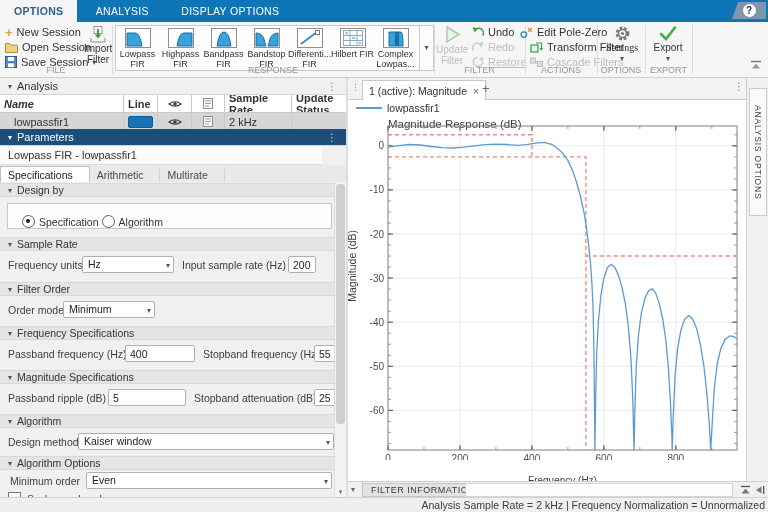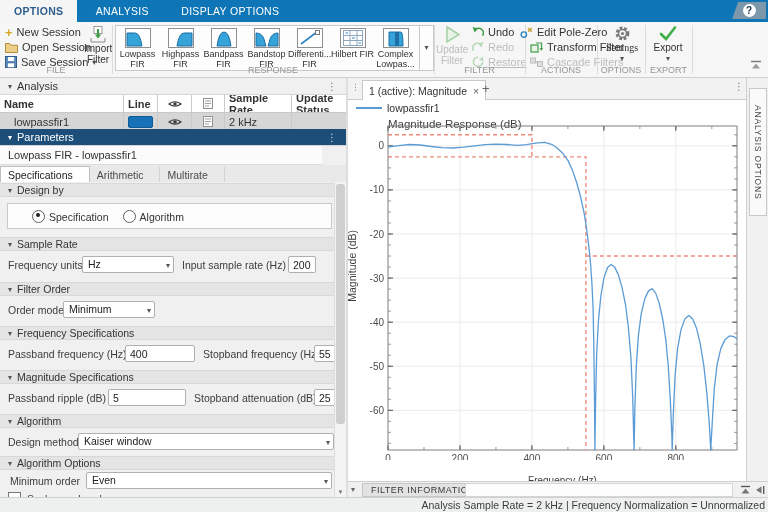--- a/index.html
+++ b/index.html
@@ -50,22 +50,22 @@
   .ptab.active{background:#fff;border:1px solid #c0c0c0;border-bottom:none;color:#222;}
   .pbody{background:#f0f0f0;}
   .sechdr{position:absolute;left:0;right:11px;height:14px;background:#e4e4e4;border-top:1px solid #d8d8d8;
           border-bottom:1px solid #d8d8d8;font-size:10.5px;color:#333;display:flex;align-items:center;padding-left:8px;box-sizing:border-box;}
   .plabel{position:absolute;font-size:10.5px;color:#3d3d3d;white-space:nowrap;}
   .pinput{position:absolute;height:17px;border:1px solid #b0b0b0;background:#fff;font-size:10.5px;
           color:#222;padding:0 4px;box-sizing:border-box;font-family:inherit;border-radius:2px;}
   .pselect{position:absolute;height:17px;border:1px solid #b0b0b0;background:#fff;font-size:10.5px;color:#222;
            padding:1px 14px 0 5px;box-sizing:border-box;border-radius:2px;white-space:nowrap;overflow:hidden;}
   .pselect .sc{position:absolute;right:3px;top:4px;font-size:8px;color:#555;}
-  .radiobox{position:absolute;background:#fdfdfd;border:1px solid #c8c8c8;display:flex;align-items:center;
-            font-size:10.5px;color:#333;padding-left:24px;gap:14px;box-sizing:border-box;}
+  .radiobox{position:absolute;background:#fdfdfd;border:1px solid #c8c8c8;display:flex;align-items:flex-end;
+            font-size:10.5px;color:#333;padding-left:14px;gap:3px;box-sizing:border-box;}
   .radio{width:11px;height:11px;border:1px solid #5f5f5f;border-radius:50%;background:#fff;display:inline-block;
          vertical-align:-2px;margin-right:4px;position:relative;}
   .radio.sel::after{content:"";position:absolute;left:2.5px;top:2.5px;width:4px;height:4px;border-radius:50%;background:#222;}
   .checkbox{width:11px;height:11px;border:1px solid #777;background:#fff;display:inline-block;vertical-align:-2px;margin-right:6px;}
   .scrolltrack{position:absolute;background:#f3f3f3;border-left:1px solid #ddd;}
   .scrollthumb{position:absolute;left:1px;right:1px;background:#cfcfcf;border-radius:3px;}
   
   .doctabbar{left:348px;top:78px;width:398px;height:22px;background:#f2f2f2;border-bottom:1px solid #c9c9c9;box-sizing:border-box;}
   .doctab{position:absolute;left:14px;top:2px;height:20px;background:#fff;border:1px solid #c8c8c8;border-bottom:none;
           font-size:10.5px;color:#333;display:flex;align-items:center;padding:0 6px;gap:6px;box-sizing:border-box;}
@@ -287,21 +287,21 @@
 </div>
 
 <div class="abs panelhdr" style="left:0;top:78px;width:346px;height:17px;">
   <span class="tri">▾</span>
   <span>Analysis</span>
   <span class="dots">⋮</span>
 </div>
 
 <div class="abs ftable" style="left:0;top:95px;width:346px;">
   <div class="frow fhead">
-    <div class="fcell" style="width:124px;">Name</div>
+    <div class="fcell" style="width:124px;font-style:italic;">Name</div>
     <div class="fcell" style="width:34px;">Line</div>
     <div class="fcell" style="width:34px;justify-content:center;">
       <svg width="14" height="10">
           <path d="M1,5 Q7,0.5 13,5 Q7,9.5 1,5 Z" fill="none" stroke="#3c3c3c" stroke-width="1.2"></path>
           <circle cx="7" cy="5" r="1.8" fill="#3c3c3c"></circle>
         </svg>
     </div>
     <div class="fcell" style="width:33px;justify-content:center;">
       <svg width="10" height="11">
           <rect x="0.5" y="0.5" width="9" height="10" fill="#fcfcfc" stroke="#909090"></rect>

